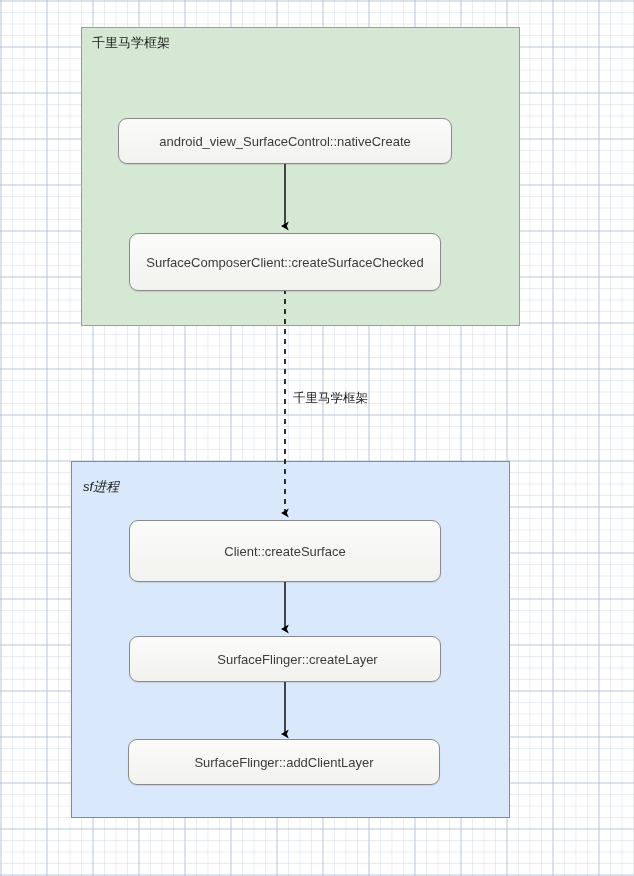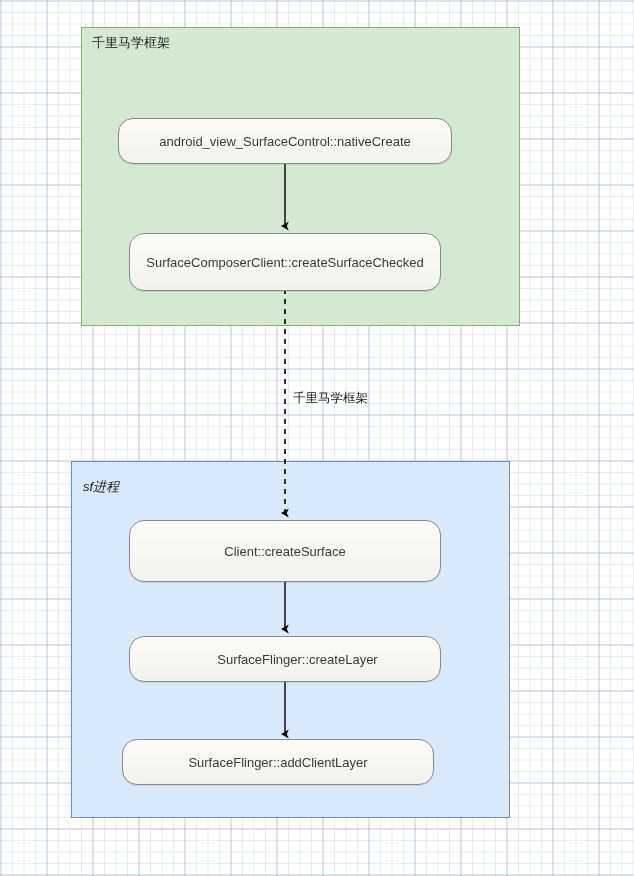--- a/index.html
+++ b/index.html
@@ -40,21 +40,21 @@
     color: #1b1b1b;
     white-space: nowrap;
     letter-spacing: 0px;
   }
 
   
   .node {
     position: absolute;
     box-sizing: border-box;
     border: 1px solid #8a8a8a;
-    border-radius: 15px;
+    border-radius: 9px;
     background: linear-gradient(to bottom, #fbfbfa 0%, #f6f6f4 55%, #f2f2ef 100%);
     display: flex;
     align-items: center;
     justify-content: center;
     box-shadow: 0 1px 1px rgba(0,0,0,0.10);
   }
   .node-label {
     font-size: 13px;
     color: #3b3b3b;
     white-space: nowrap;
@@ -129,19 +129,19 @@
   </div>
 
   <div class="node" style="left:129px; top:520px; width:312px; height:62px;">
     <span class="node-label">Client::createSurface</span>
   </div>
 
   <div class="node" style="left:129px; top:636px; width:312px; height:46px;padding-left:25px;">
     <span class="node-label">SurfaceFlinger::createLayer</span>
   </div>
 
-  <div class="node" style="left:122px; top:739px; width:312px; height:46px;">
+  <div class="node" style="left:128px; top:739px; width:312px; height:46px;">
     <span class="node-label">SurfaceFlinger::addClientLayer</span>
   </div>
 
   <div class="watermark-ghost" style="left:484px; top:899px;text-align:center;">@千里马学框架z</div>
 
 </div>
 
 </body></html>

